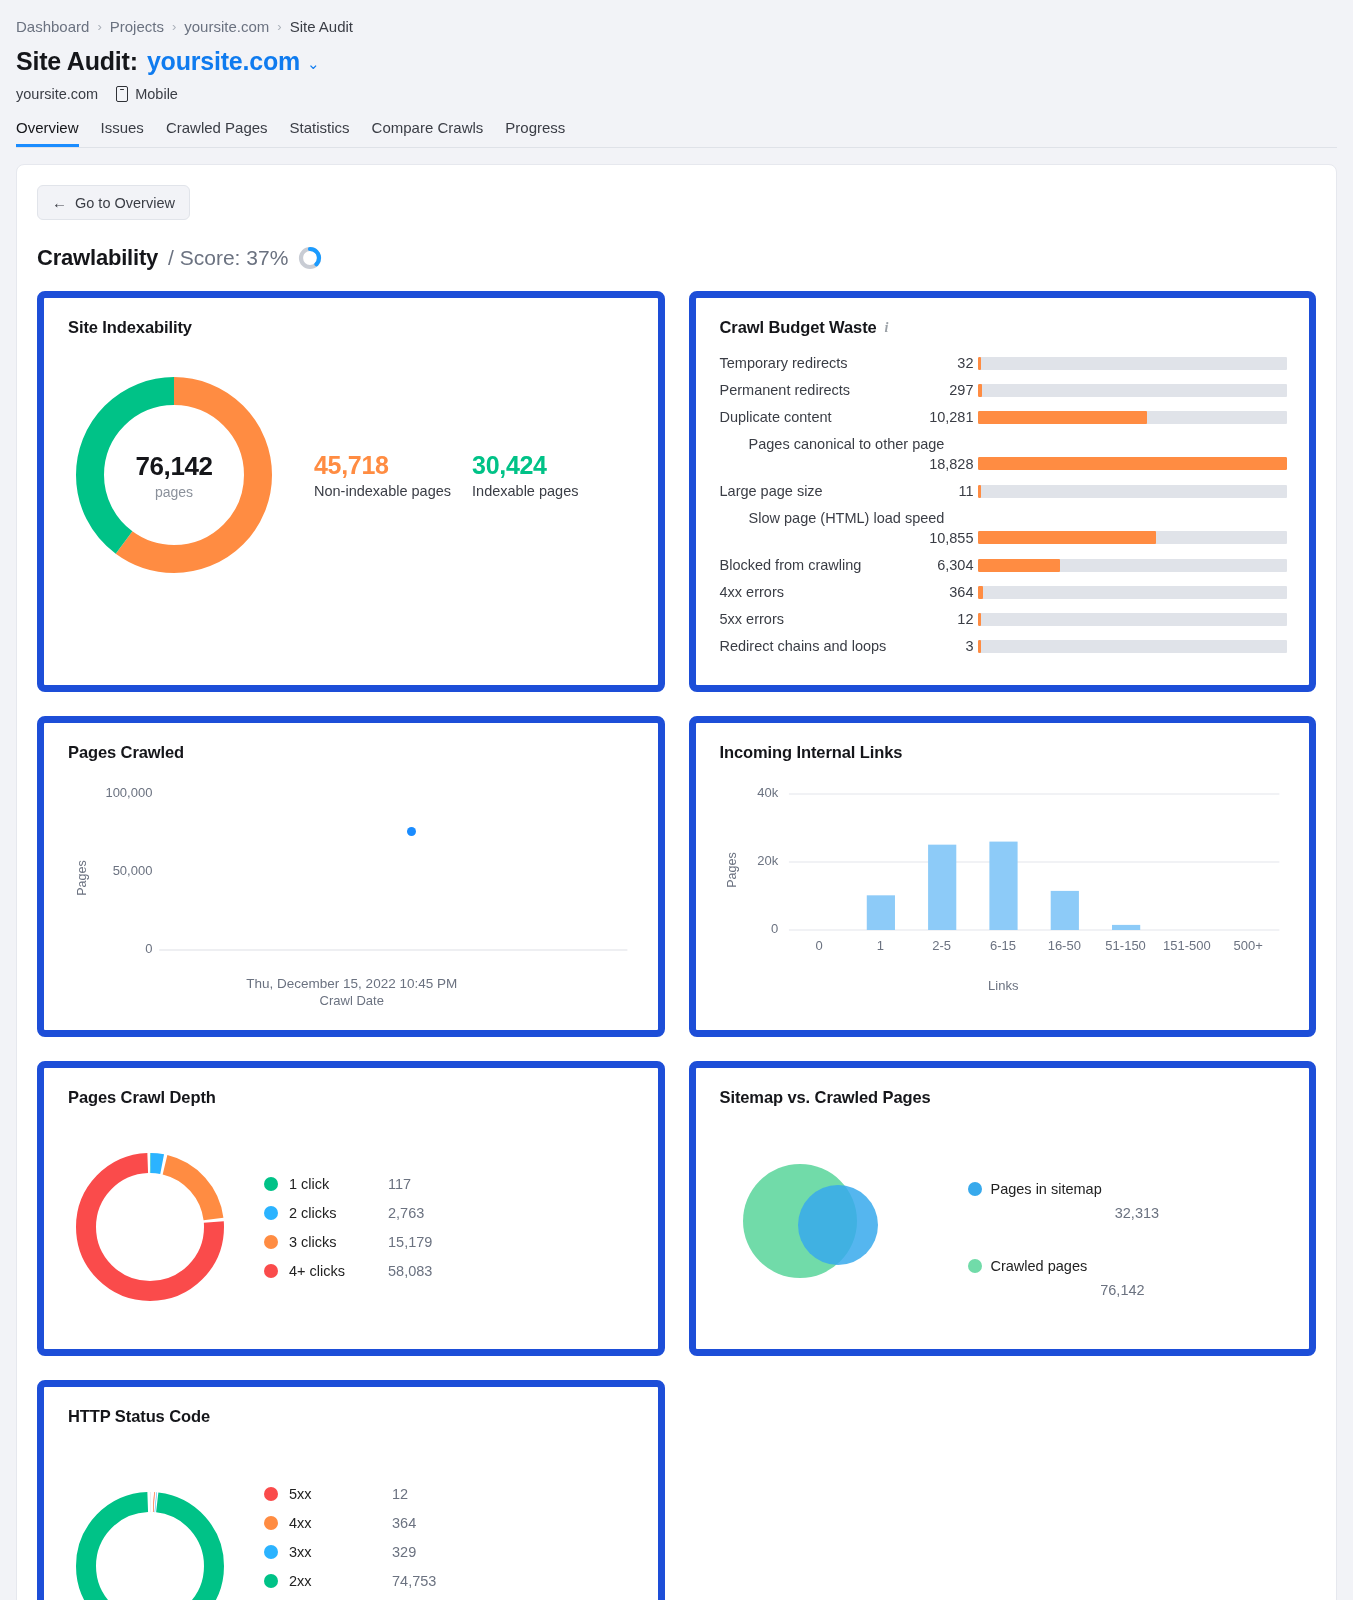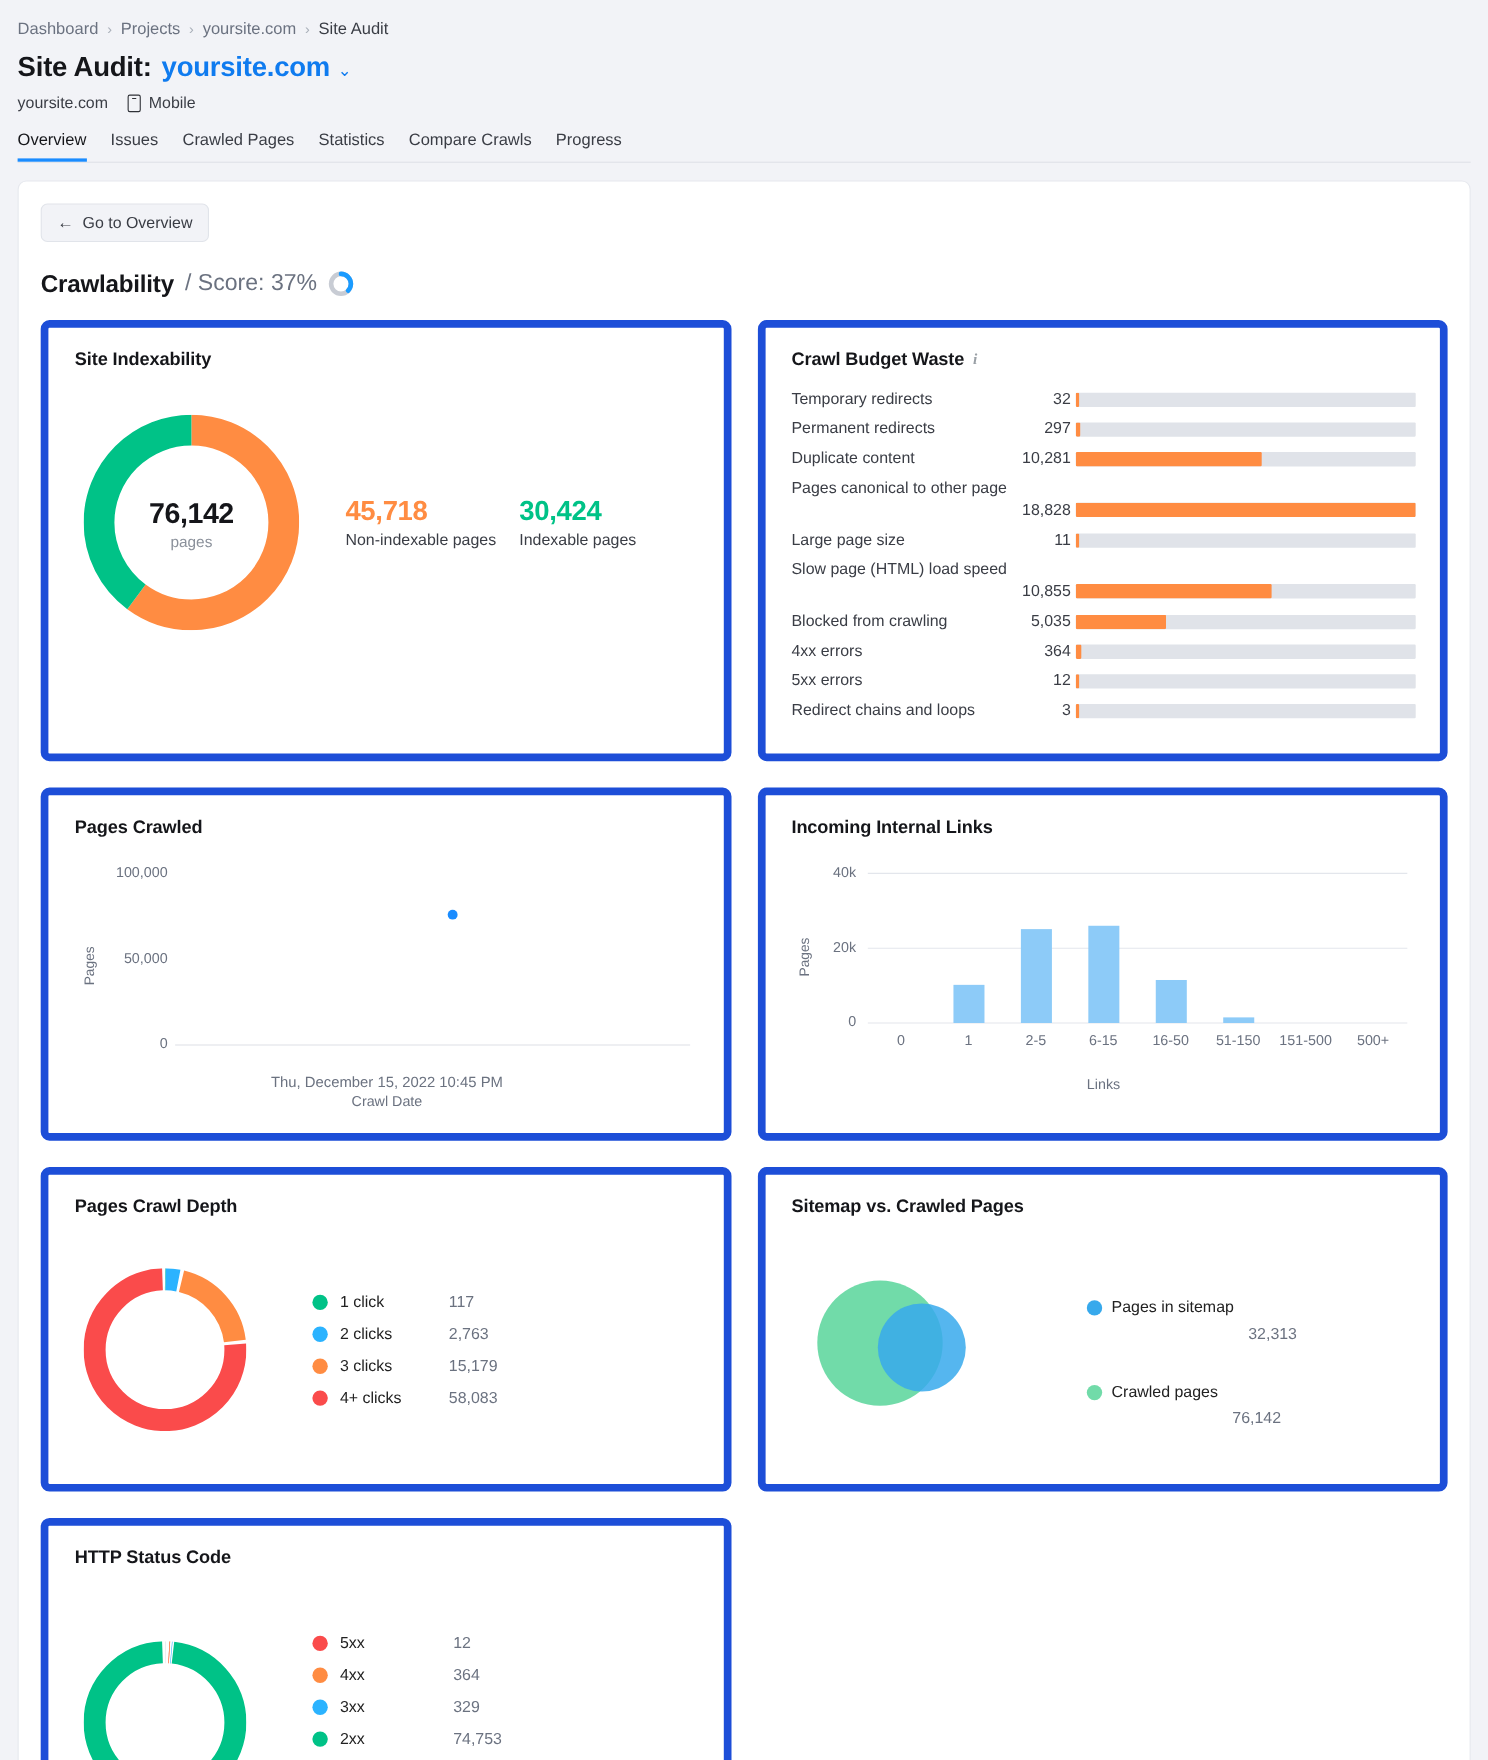--- a/index.html
+++ b/index.html
@@ -72,36 +72,36 @@
   .idx-stats { display: flex; flex-direction: row; gap: 21px; }
   .stat-num { font-size: 25px; font-weight: bold; letter-spacing: -0.3px; }
   .stat-num.orange { color: #FF8C42; }
   .stat-num.green { color: #00C287; }
   .stat-label { font-size: 14.5px; color: #3A3D45; margin-top: 3px; }
 
   
   .cbw-list { margin-top: 16px; }
   .cbw-row { display: flex; align-items: flex-start; gap: 0; margin-bottom: 7px; }
   .cbw-labelwrap { width: 258px; flex: none; display: flex; flex-wrap: wrap; justify-content: space-between; align-items: baseline; padding-right: 4px; }
-  .cbw-label { font-size: 14.5px; color: #3A3D45; line-height: 20px; }
+  .cbw-label { font-size: 14.5px; color: #3A3D45; line-height: 20px; text-align: center; }
   .cbw-value { font-size: 14.5px; color: #3A3D45; line-height: 20px; }
   .cbw-labelwrap.wrapped .cbw-label { width: 100%; }
   .cbw-labelwrap.wrapped .cbw-value { width: 100%; text-align: right; }
   .cbw-track { flex: 1; height: 13px; background: #E0E3E9; border-radius: 1px; margin-top: 4px; overflow: hidden; }
   .cbw-track.low { margin-top: 23px; }
   .cbw-fill { height: 100%; background: #FF8C42; border-radius: 1px; }
 
   
   .plot-area { position: relative; margin-top: 18px; height: 196px; }
   .axis-ylabel { position: absolute; left: 0; top: 50%; transform: translateY(-50%) rotate(-90deg); transform-origin: center; font-size: 12.5px; color: #6B7280; white-space: nowrap; }
   .axis-caption { text-align: center; font-size: 13.5px; color: #6B7280; }
   .axis-caption.small { font-size: 13px; margin-top: 2px; }
 
   
-  .legend-body { display: flex; align-items: center; gap: 60px; margin-top: 20px; padding-left: 8px; height: 200px; }
+  .legend-body { display: flex; align-items: center; gap: 40px; margin-top: 20px; padding-left: 8px; height: 200px; }
   .legend { display: flex; flex-direction: column; gap: 13px; }
   .legend-item { display: flex; align-items: center; gap: 11px; font-size: 14.5px; color: #222222; }
   .legend-dot { width: 14px; height: 14px; border-radius: 50%; flex: none; }
   .legend-name { width: 88px; }
   .legend-val { color: #6B7280; }
   .legend-inline { display: flex; align-items: center; gap: 9px; font-size: 14.5px; }
   .legend-inline .legend-val { margin-left: 4px; margin-top: 48px; }
 
   .venn-wrap { width: 200px; height: 180px; position: relative; flex: none; }
   .http-legend .legend-name { width: 92px; }
@@ -249,21 +249,21 @@
                 <span class="cbw-label">Slow page (HTML) load speed</span>
                 <span class="cbw-value">10,855</span>
               </div>
               <div class="cbw-track low">
                 <div class="cbw-fill" style="width: 57.6535%;"></div>
               </div>
             </div>
             <div class="cbw-row">
               <div class="cbw-labelwrap">
                 <span class="cbw-label">Blocked from crawling</span>
-                <span class="cbw-value">5,035</span>
+                <span class="cbw-value">6,304</span>
               </div>
               <div class="cbw-track">
                 <div class="cbw-fill" style="width: 26.7421%;"></div>
               </div>
             </div>
             <div class="cbw-row">
               <div class="cbw-labelwrap">
                 <span class="cbw-label">4xx errors</span>
                 <span class="cbw-value">364</span>
               </div>

